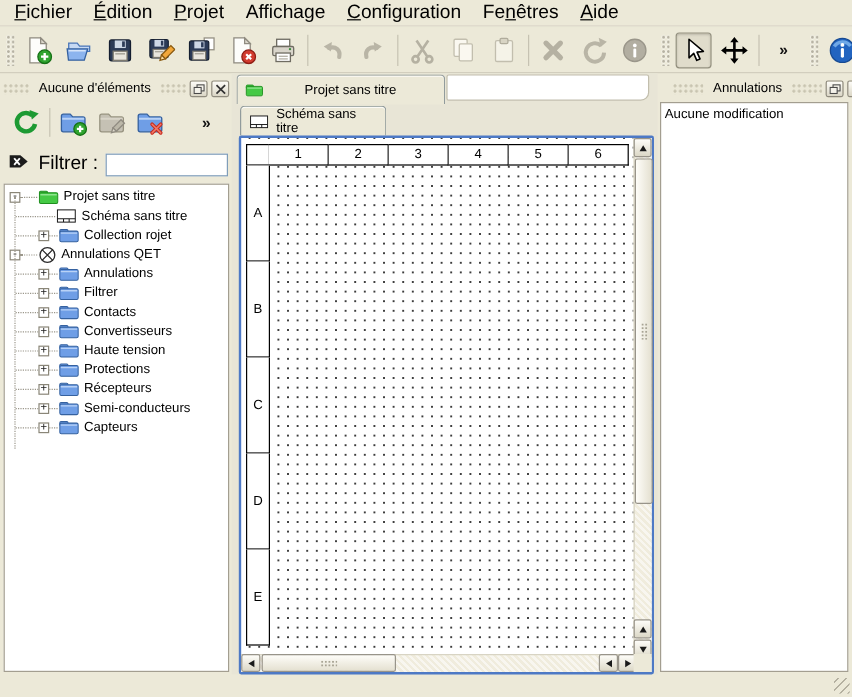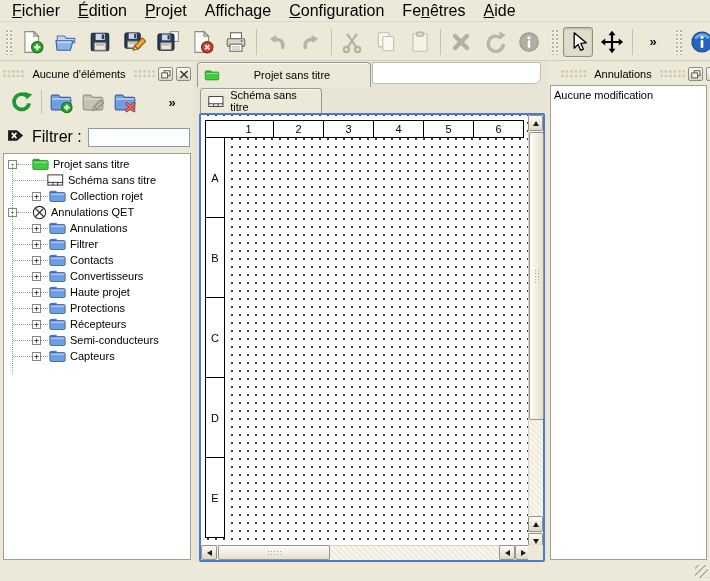--- a/index.html
+++ b/index.html
@@ -514,21 +514,21 @@
         <span class="hstub" style="width: 19px;"></span>
         <span class="expander">+</span>
         <span class="hstub" style="width: 7px;"></span>
         <span class="icon tree-icon" style="width: 17px; height: 14px;">
           <svg viewBox="0 0 20 16">
             <rect x="1" y="2.5" width="8" height="4" rx="1.2" fill="#6f9ee6" stroke="#35619f"></rect>
             <rect x="1" y="4" width="18" height="10.5" rx="1.5" fill="#6f9ee6" stroke="#35619f"></rect>
             <path d="M2 6h16" stroke="#b9d2f6" stroke-width="1.3"></path>
           </svg>
         </span>
-        <span class="tree-label">Haute projet</span>
+        <span class="tree-label">Haute tension</span>
       </div>
       <div class="tree-row">
         <span style="flex: 0 0 auto; width: 9px;"></span>
         <span class="hstub" style="width: 19px;"></span>
         <span class="expander">+</span>
         <span class="hstub" style="width: 7px;"></span>
         <span class="icon tree-icon" style="width: 17px; height: 14px;">
           <svg viewBox="0 0 20 16">
             <rect x="1" y="2.5" width="8" height="4" rx="1.2" fill="#6f9ee6" stroke="#35619f"></rect>
             <rect x="1" y="4" width="18" height="10.5" rx="1.5" fill="#6f9ee6" stroke="#35619f"></rect>

